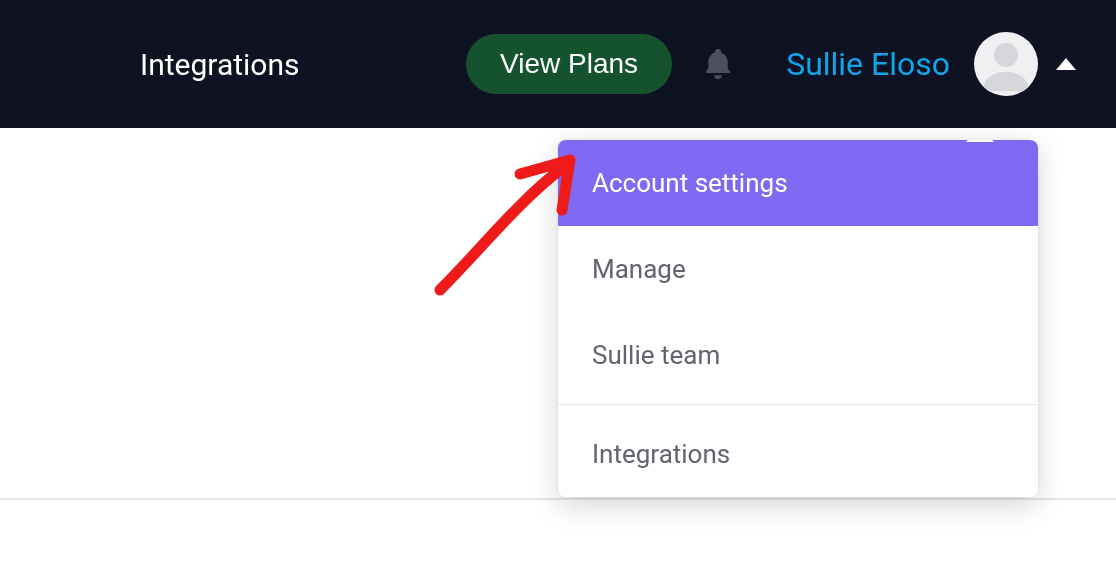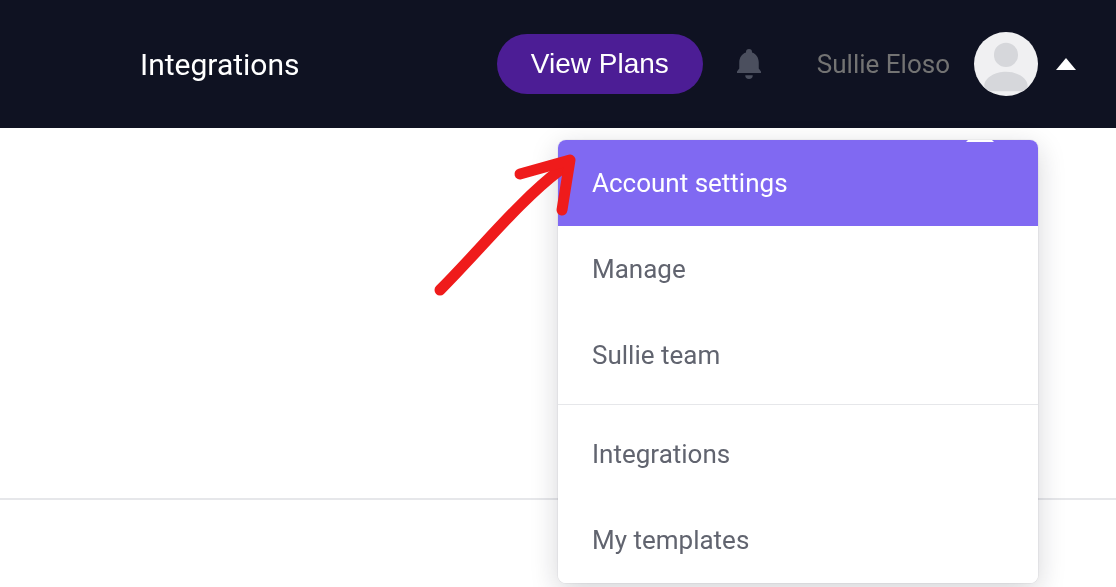--- a/index.html
+++ b/index.html
@@ -14,40 +14,40 @@
     color: #fff;
     position: relative;
   }
   .nav-link {
     font-size: 30px;
     color: #ffffff;
     font-weight: 400;
   }
   .spacer { flex: 1 1 auto; }
   .view-plans-btn {
-    background: #4c1d95;
+    background: #14532d;
     color: #fff;
     font-size: 28px;
     font-weight: 500;
     border: none;
     border-radius: 999px;
     padding: 14px 34px;
     cursor: pointer;
     margin-right: 28px;
   }
   .bell {
     width: 36px; height: 40px;
     display: flex; align-items: center; justify-content: center;
     margin-right: 50px;
     cursor: pointer;
   }
   .bell svg { width: 36px; height: 40px; fill: #4b4f5e; }
   .username {
-    font-size: 26px;
-    color: #737373;
+    font-size: 32px;
+    color: #0ea5e9;
     margin-right: 24px;
   }
   .avatar {
     width: 64px; height: 64px; border-radius: 50%;
     background: #f0f0f2;
     display: flex; align-items: flex-end; justify-content: center;
     overflow: hidden;
     margin-right: 18px;
     cursor: pointer;
   }
@@ -142,21 +142,20 @@
 <div class="content">
   <div class="divider-line"></div>
 </div>
 
 <div class="dropdown">
   <div class="dd-item active">Account settings</div>
   <div class="dd-item">Manage</div>
   <div class="dd-item">Sullie team</div>
   <div class="dd-sep"></div>
   <div class="dd-item">Integrations</div>
-  <div class="dd-item">My templates</div>
 </div>
 
 <div class="annotation-arrow">
   <svg viewBox="0 0 180 180">
     <path d="M20 160 C 60 120, 100 70, 140 40" stroke="#ef1b1b" stroke-width="11" fill="none" stroke-linecap="round"></path>
     <path d="M100 44 L150 30 L142 80" stroke="#ef1b1b" stroke-width="11" fill="none" stroke-linecap="round" stroke-linejoin="round"></path>
   </svg>
 </div>
 
 </body></html>

